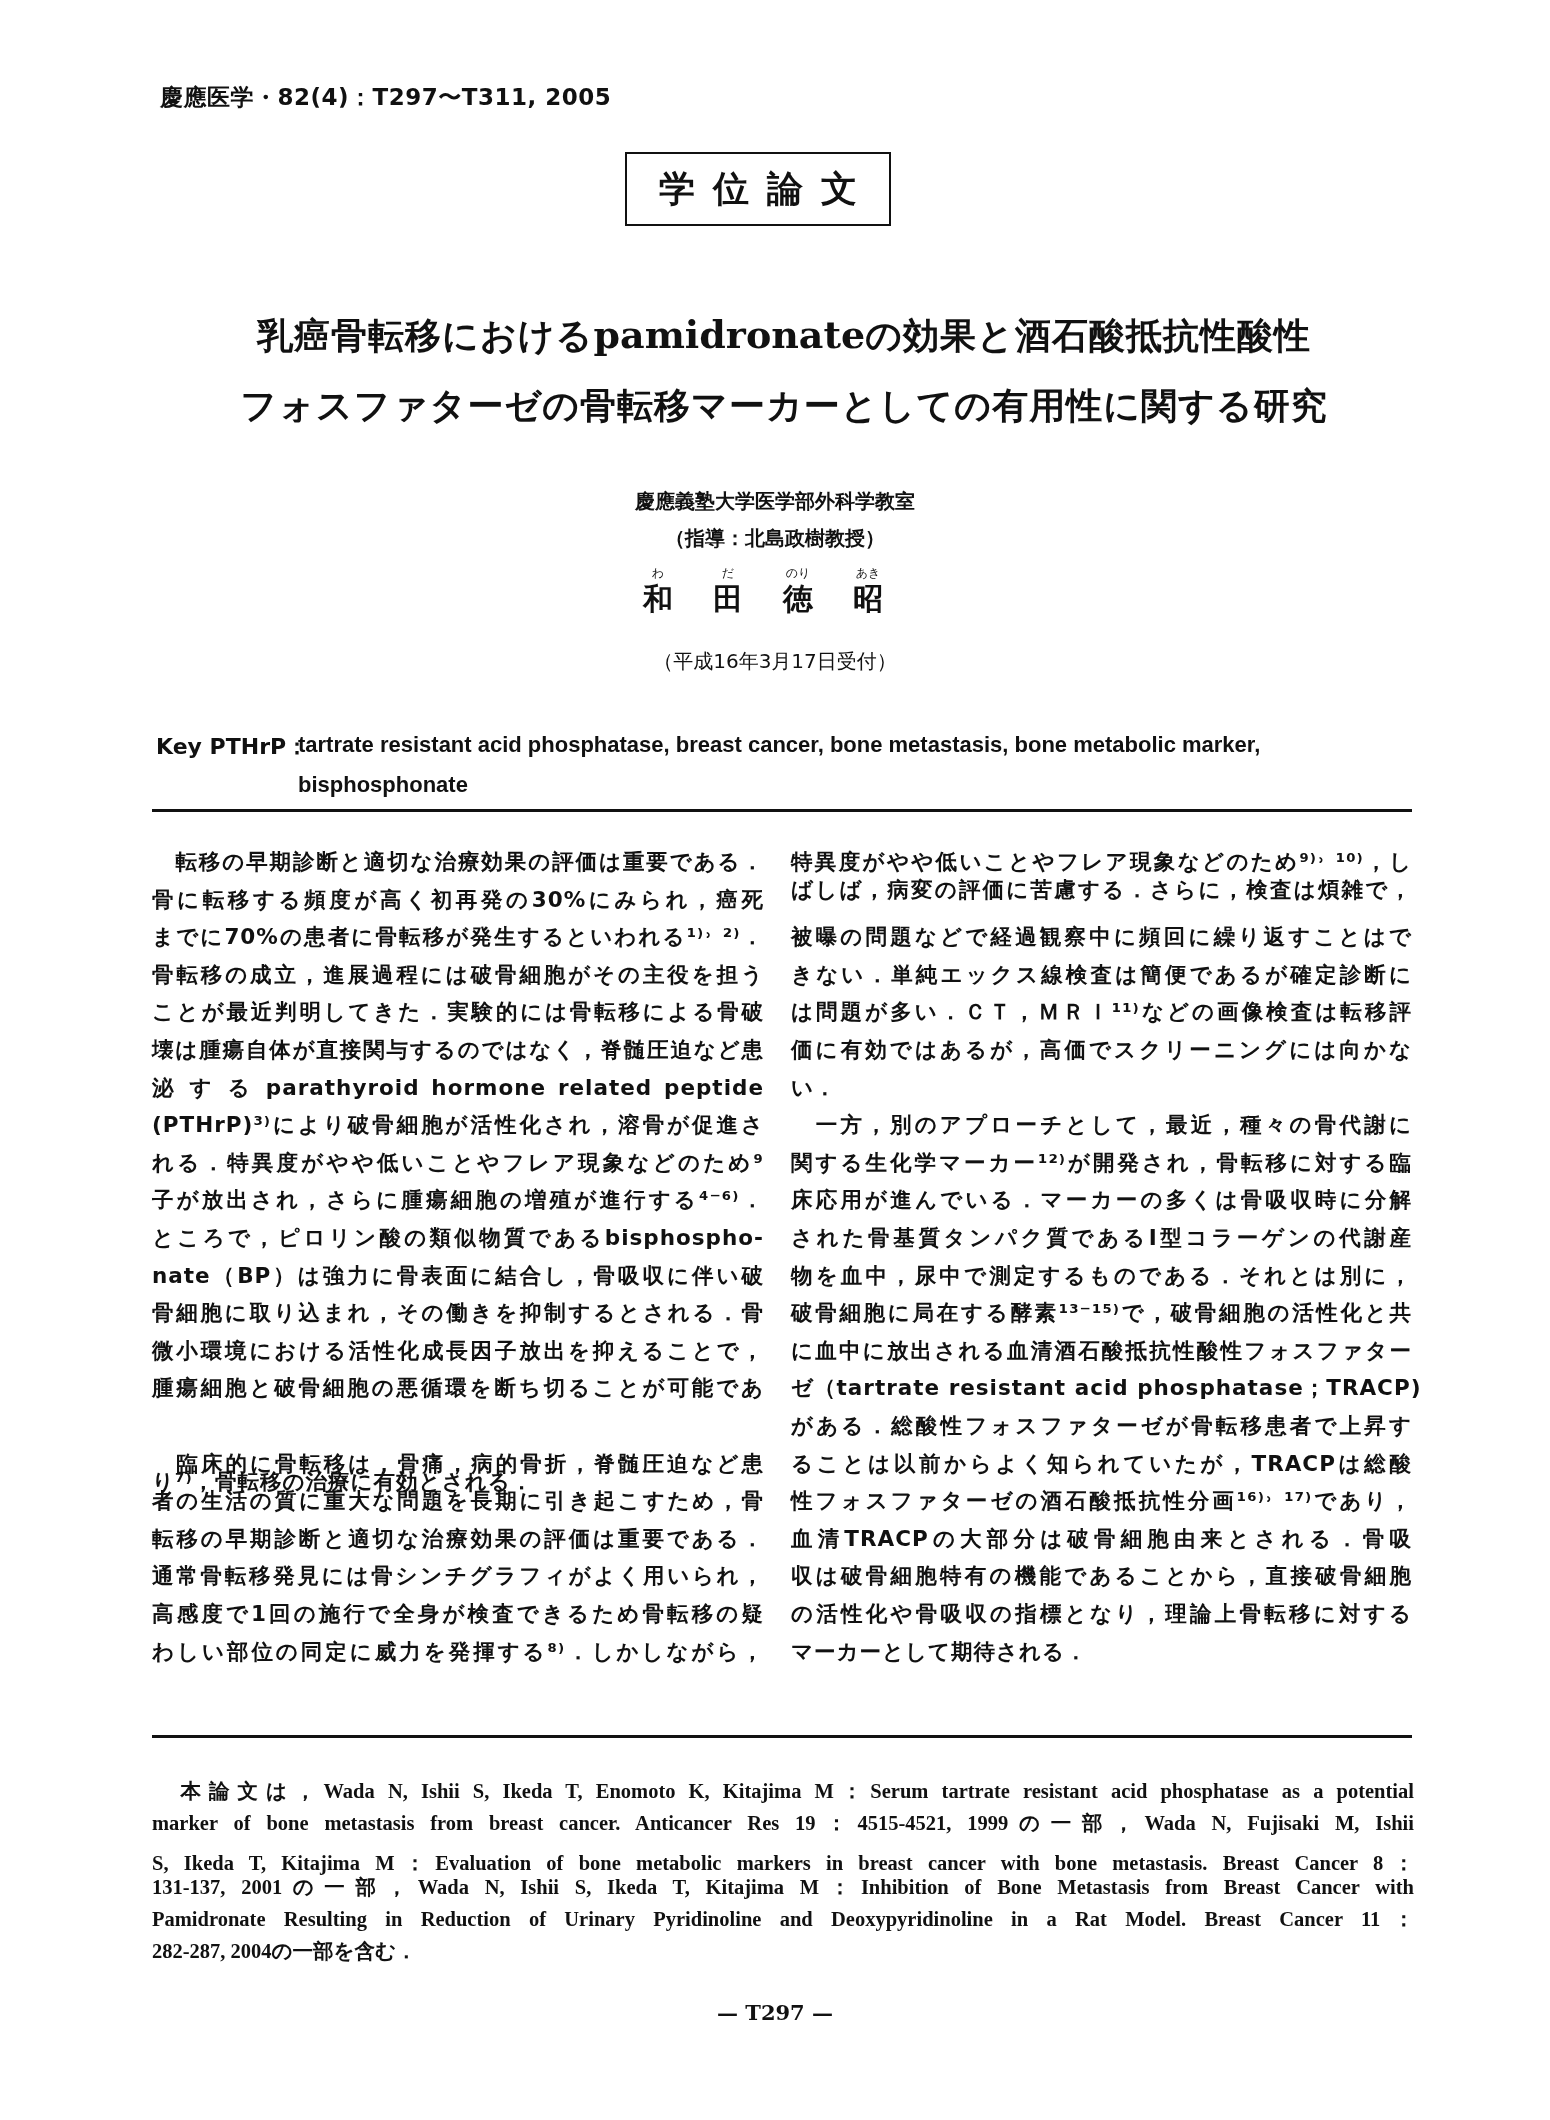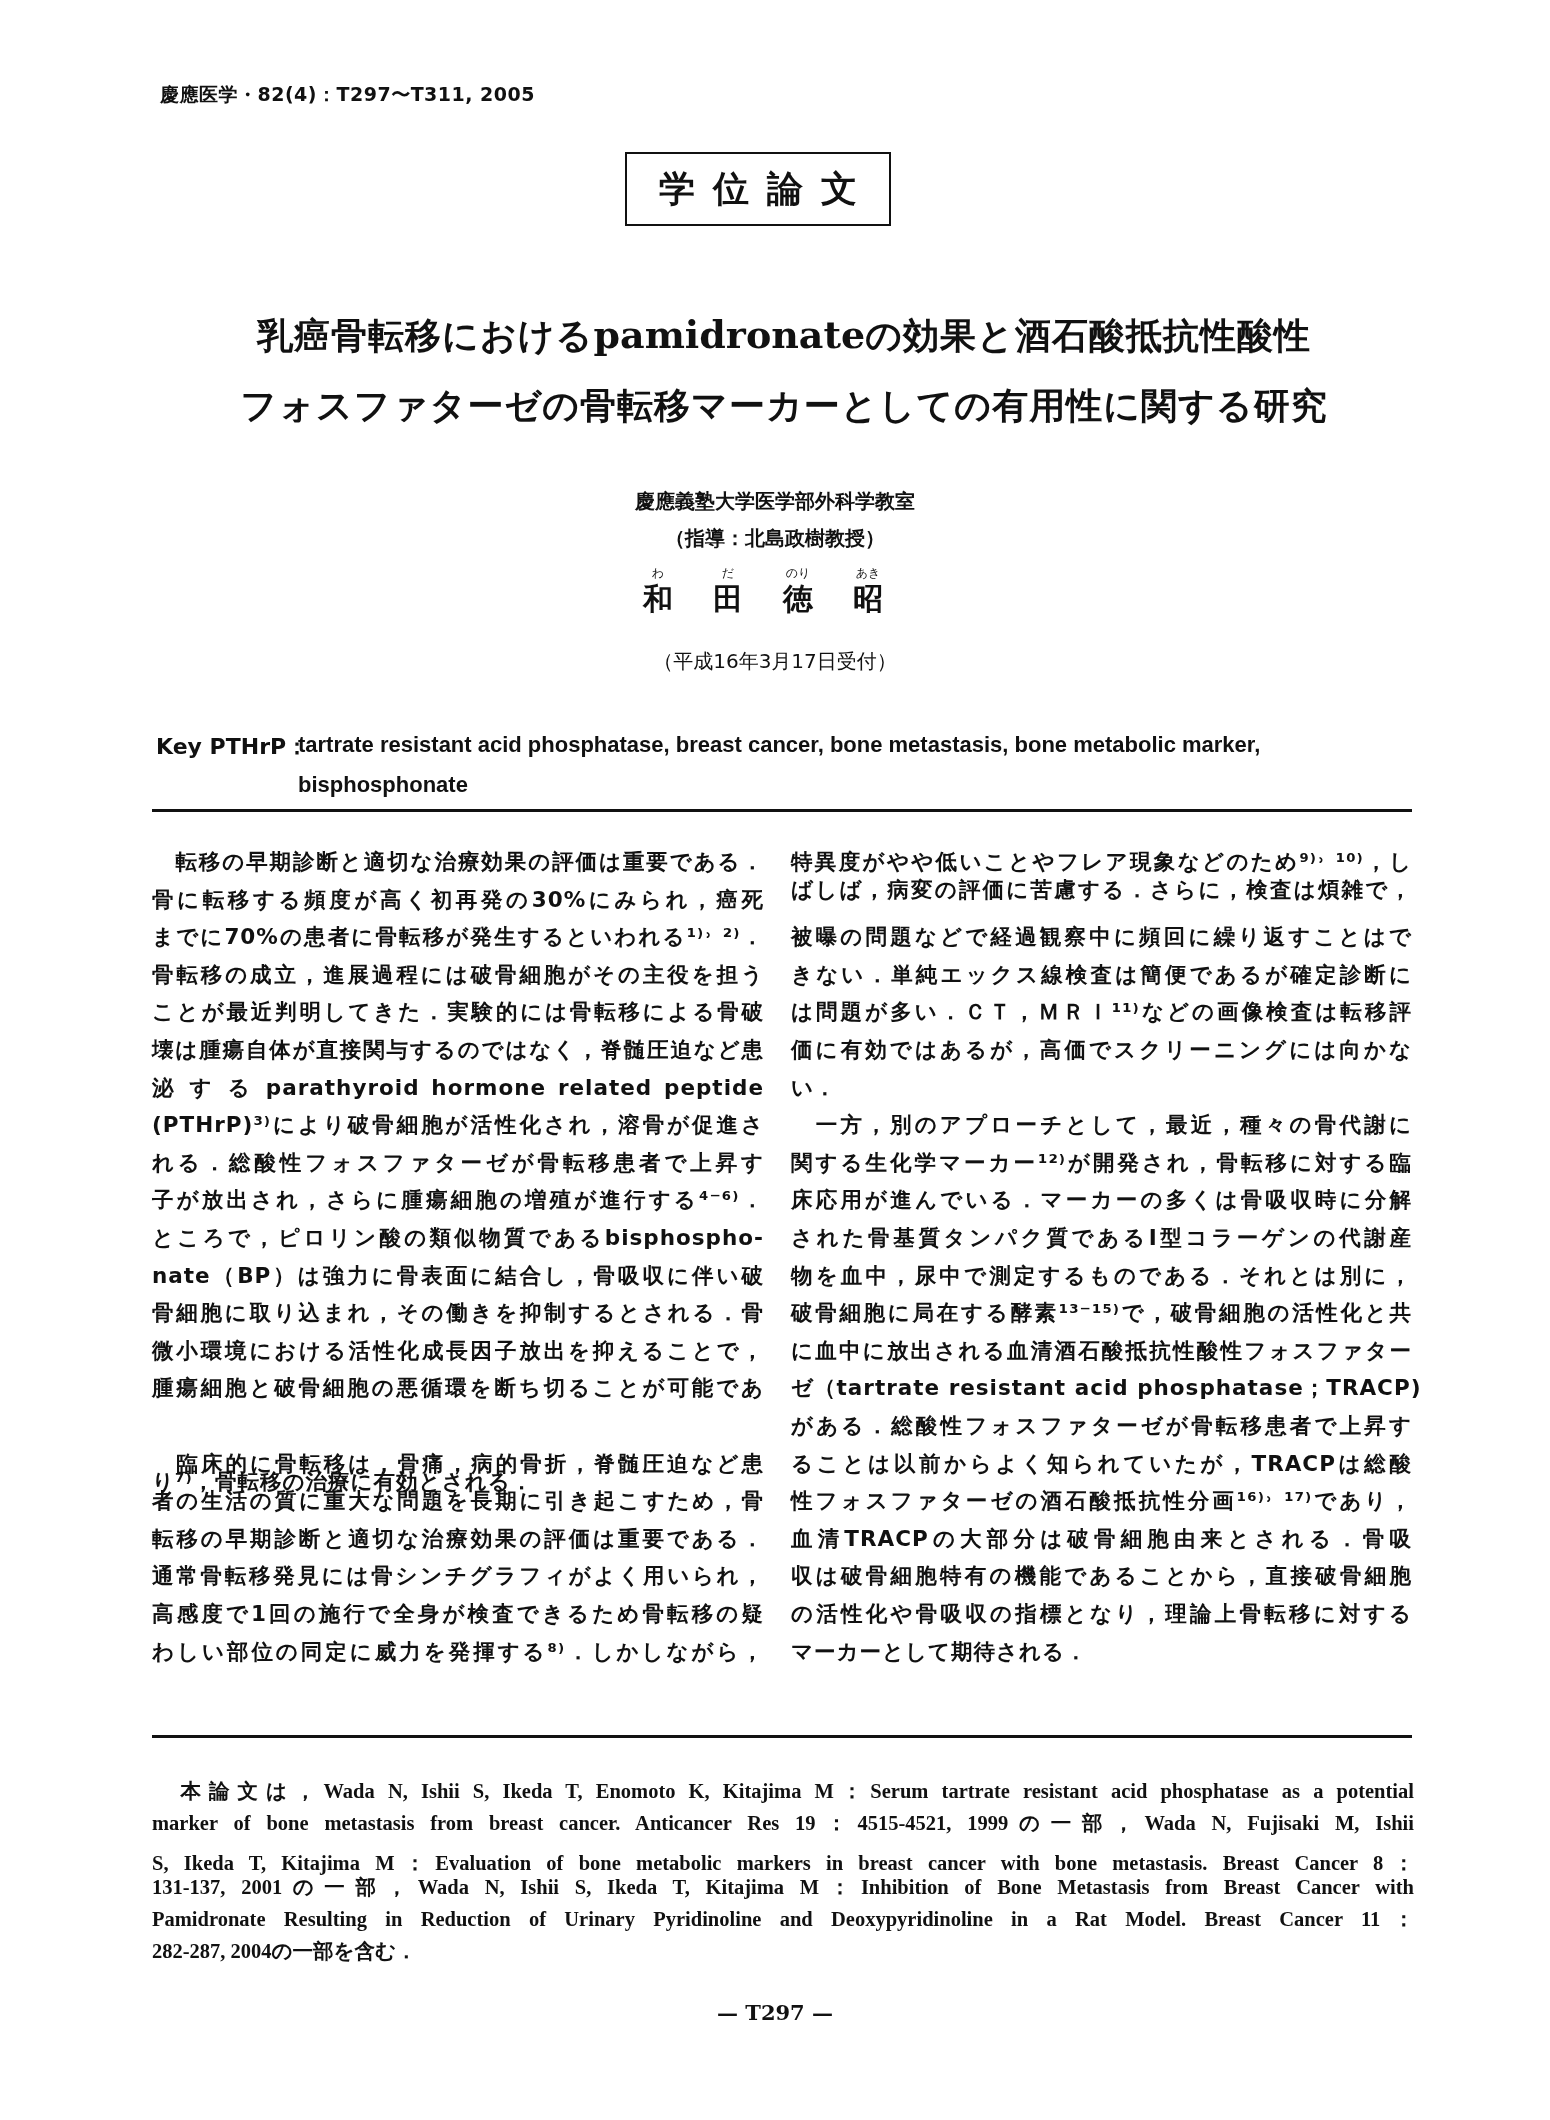--- a/index.html
+++ b/index.html
@@ -2,21 +2,21 @@
 <html><head>
 <meta charset="utf-8">
 <style>
   html, body { margin: 0; padding: 0; background: #ffffff; }
   body {
     width: 1550px; height: 2120px; position: relative; overflow: hidden;
     color: #111111;
     font-family: "DejaVu Serif", "Liberation Serif", serif;
   }
   .abs { position: absolute; white-space: nowrap; }
-  .citation { left: 160px; top: 82px; font-size: 19px; font-family: "DejaVu Sans", sans-serif; font-weight: bold; letter-spacing: 0.5px; text-align: center; }
+  .citation { left: 160px; top: 82px; font-size: 23px; font-family: "DejaVu Sans", sans-serif; font-weight: bold; letter-spacing: 0.5px; text-align: center; }
   .type-box {
     left: 625px; top: 152px; width: 266px; height: 74px;
     border: 2.5px solid #111; box-sizing: border-box;
     display: flex; align-items: center; justify-content: center;
   }
   .type-box span { font-family: "DejaVu Sans", sans-serif; font-weight: bold; font-size: 36px; letter-spacing: 18px; margin-left: 18px; }
   .title-line { left: 0; width: 1550px; text-align: center; font-family: "DejaVu Sans", sans-serif; font-weight: bold; font-size: 36px; letter-spacing: 1px; padding-left: 9px; }
   .title-line .latin { font-family: "DejaVu Serif", serif; font-size: 38px; letter-spacing: 0; }
   .center { left: 0; width: 1550px; text-align: center; }
   .affil { top: 488px; font-size: 20px; font-family: "DejaVu Sans", sans-serif; font-weight: bold; }
@@ -94,21 +94,21 @@
 
 <div class="col left-col" id="leftCol">
     <div class="line justify" style="top: 0px; width: 612px;">　転移の早期診断と適切な治療効果の評価は重要である．</div>
     <div class="line justify" style="top: 37.6px; width: 612px;">骨に転移する頻度が高く初再発の30%にみられ，癌死</div>
     <div class="line justify" style="top: 75.2px; width: 612px;">までに70%の患者に骨転移が発生するといわれる¹⁾˒ ²⁾．</div>
     <div class="line justify" style="top: 112.8px; width: 612px;">骨転移の成立，進展過程には破骨細胞がその主役を担う</div>
     <div class="line justify" style="top: 150.4px; width: 612px;">ことが最近判明してきた．実験的には骨転移による骨破</div>
     <div class="line justify" style="top: 188px; width: 612px;">壊は腫瘍自体が直接関与するのではなく，脊髄圧迫など患</div>
     <div class="line justify" style="top: 225.6px; width: 612px;">泌 す る parathyroid hormone related peptide</div>
     <div class="line justify" style="top: 263.2px; width: 612px;">(PTHrP)³⁾により破骨細胞が活性化され，溶骨が促進さ</div>
-    <div class="line justify" style="top: 300.8px; width: 612px;">れる．総酸性フォスファターゼが骨転移患者で上昇す</div>
+    <div class="line justify" style="top: 300.8px; width: 612px;">れる．特異度がやや低いことやフレア現象などのため⁹</div>
     <div class="line justify" style="top: 338.4px; width: 612px;">子が放出され，さらに腫瘍細胞の増殖が進行する⁴⁻⁶⁾．</div>
     <div class="line justify" style="top: 376px; width: 612px;">ところで，ピロリン酸の類似物質であるbisphospho-</div>
     <div class="line justify" style="top: 413.6px; width: 612px;">nate（BP）は強力に骨表面に結合し，骨吸収に伴い破</div>
     <div class="line justify" style="top: 451.2px; width: 612px;">骨細胞に取り込まれ，その働きを抑制するとされる．骨</div>
     <div class="line justify" style="top: 488.8px; width: 612px;">微小環境における活性化成長因子放出を抑えることで，</div>
     <div class="line justify" style="top: 526.4px; width: 612px;">腫瘍細胞と破骨細胞の悪循環を断ち切ることが可能であ</div>
     <div class="line" style="top: 596px; width: 612px; margin-top: 24px;">り⁷⁾，骨転移の治療に有効とされる．</div>
     <div class="line justify" style="top: 601.6px; width: 612px;">　臨床的に骨転移は，骨痛，病的骨折，脊髄圧迫など患</div>
     <div class="line justify" style="top: 639.2px; width: 612px;">者の生活の質に重大な問題を長期に引き起こすため，骨</div>
     <div class="line justify" style="top: 676.8px; width: 612px;">転移の早期診断と適切な治療効果の評価は重要である．</div>

